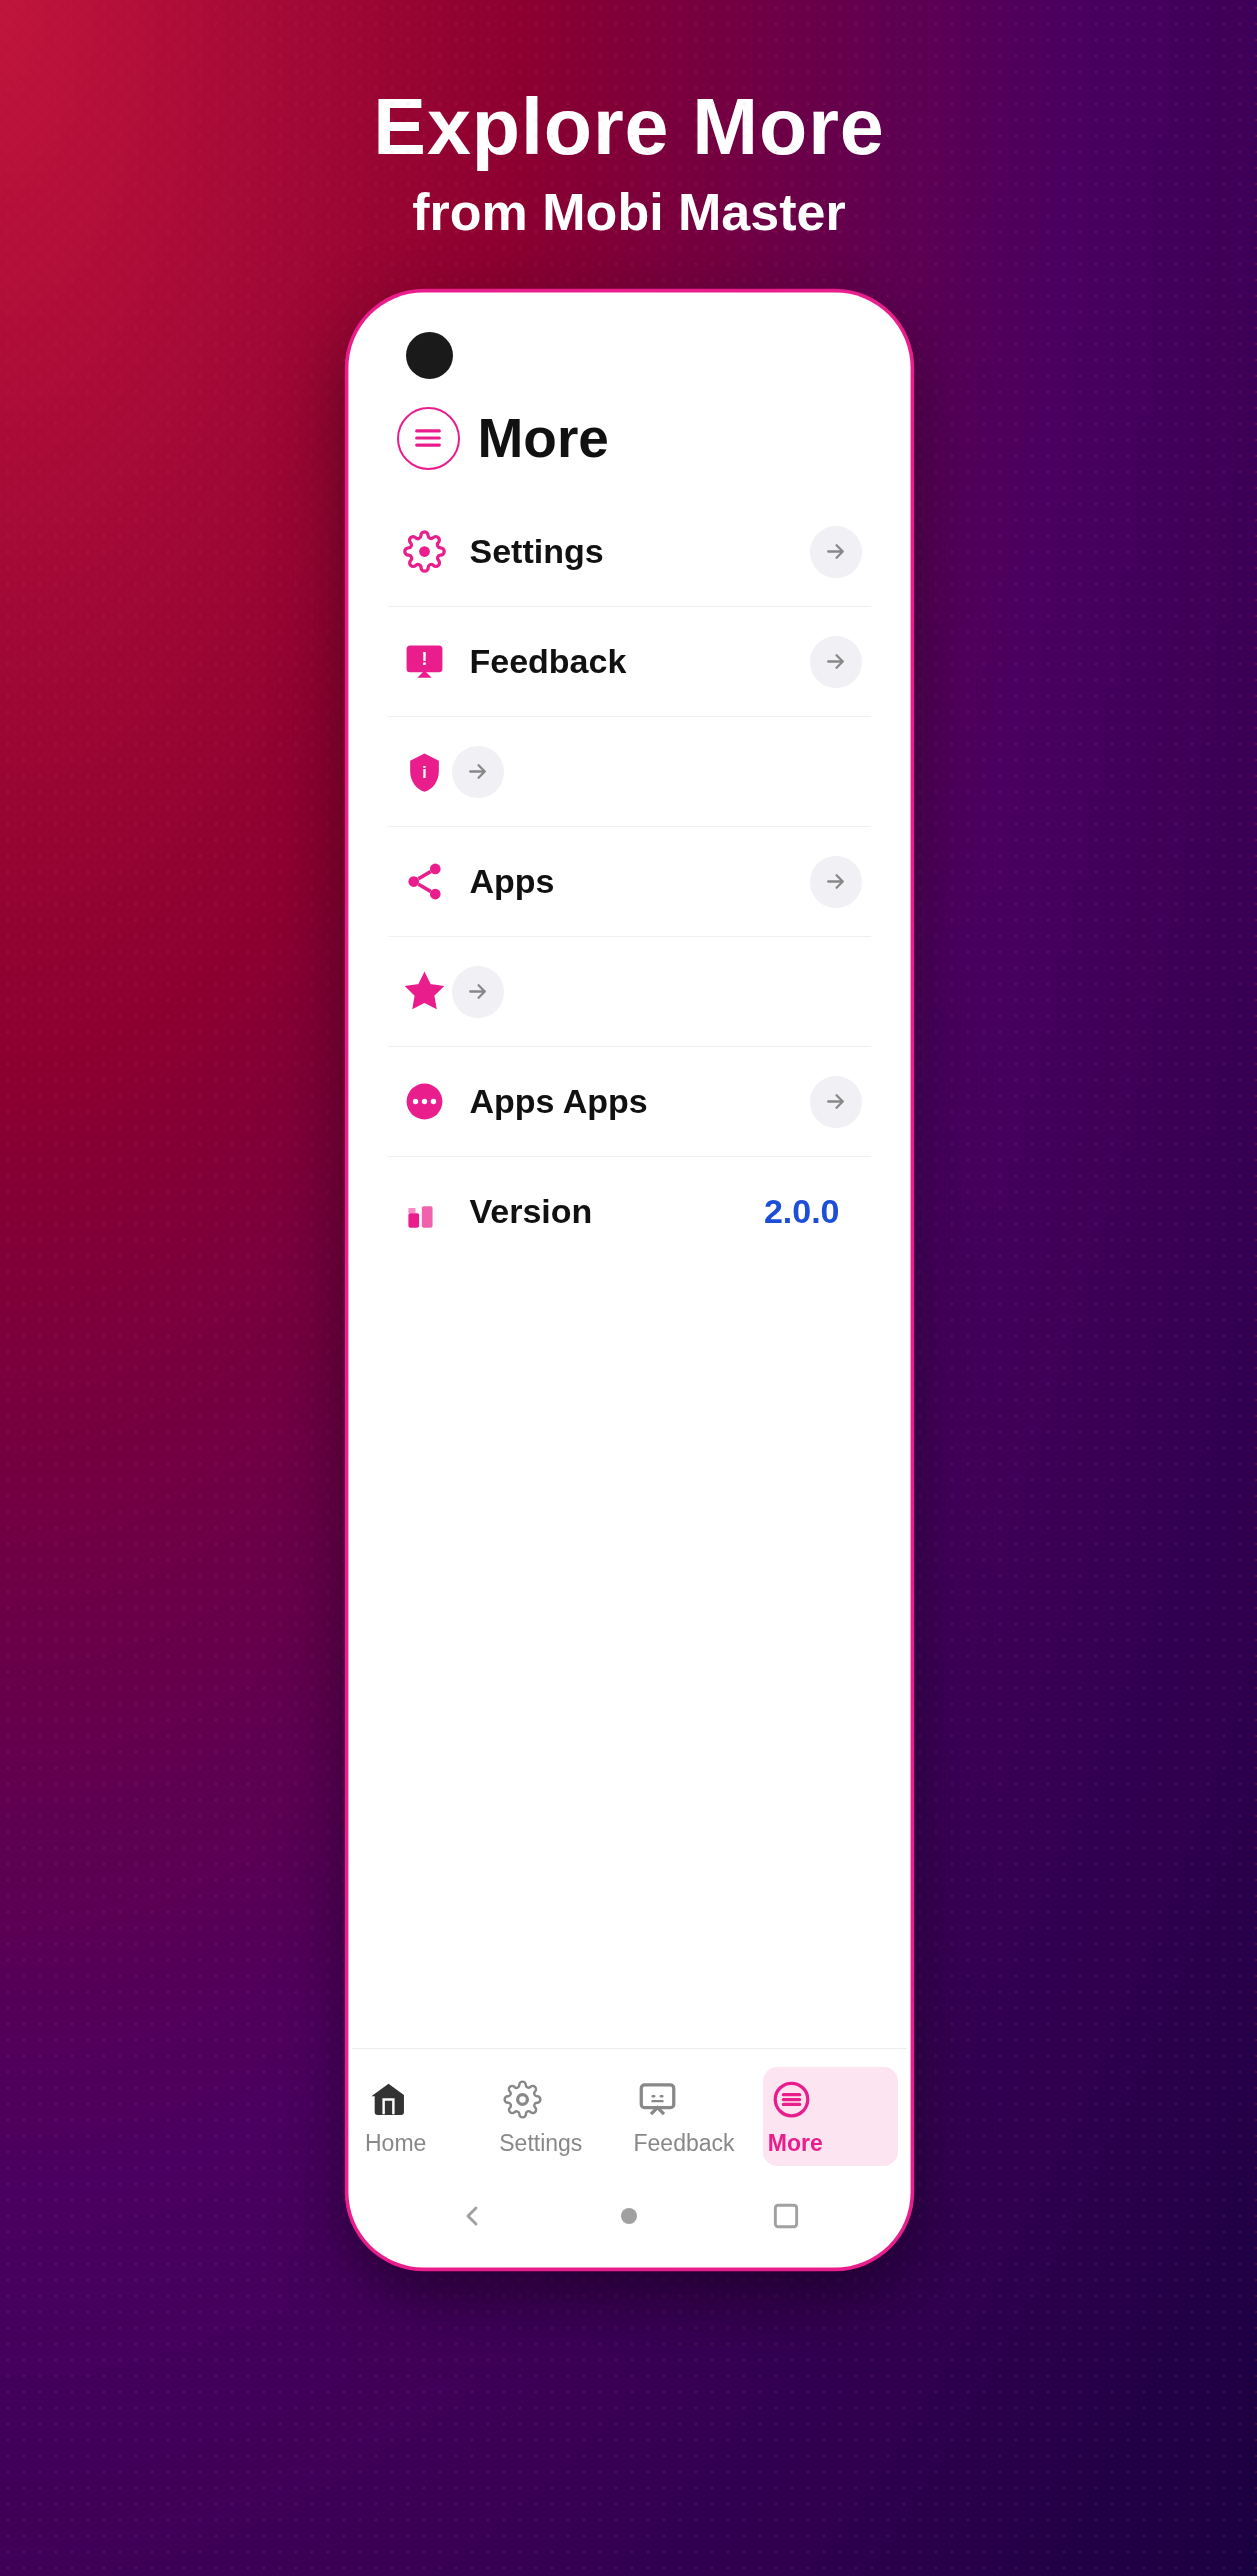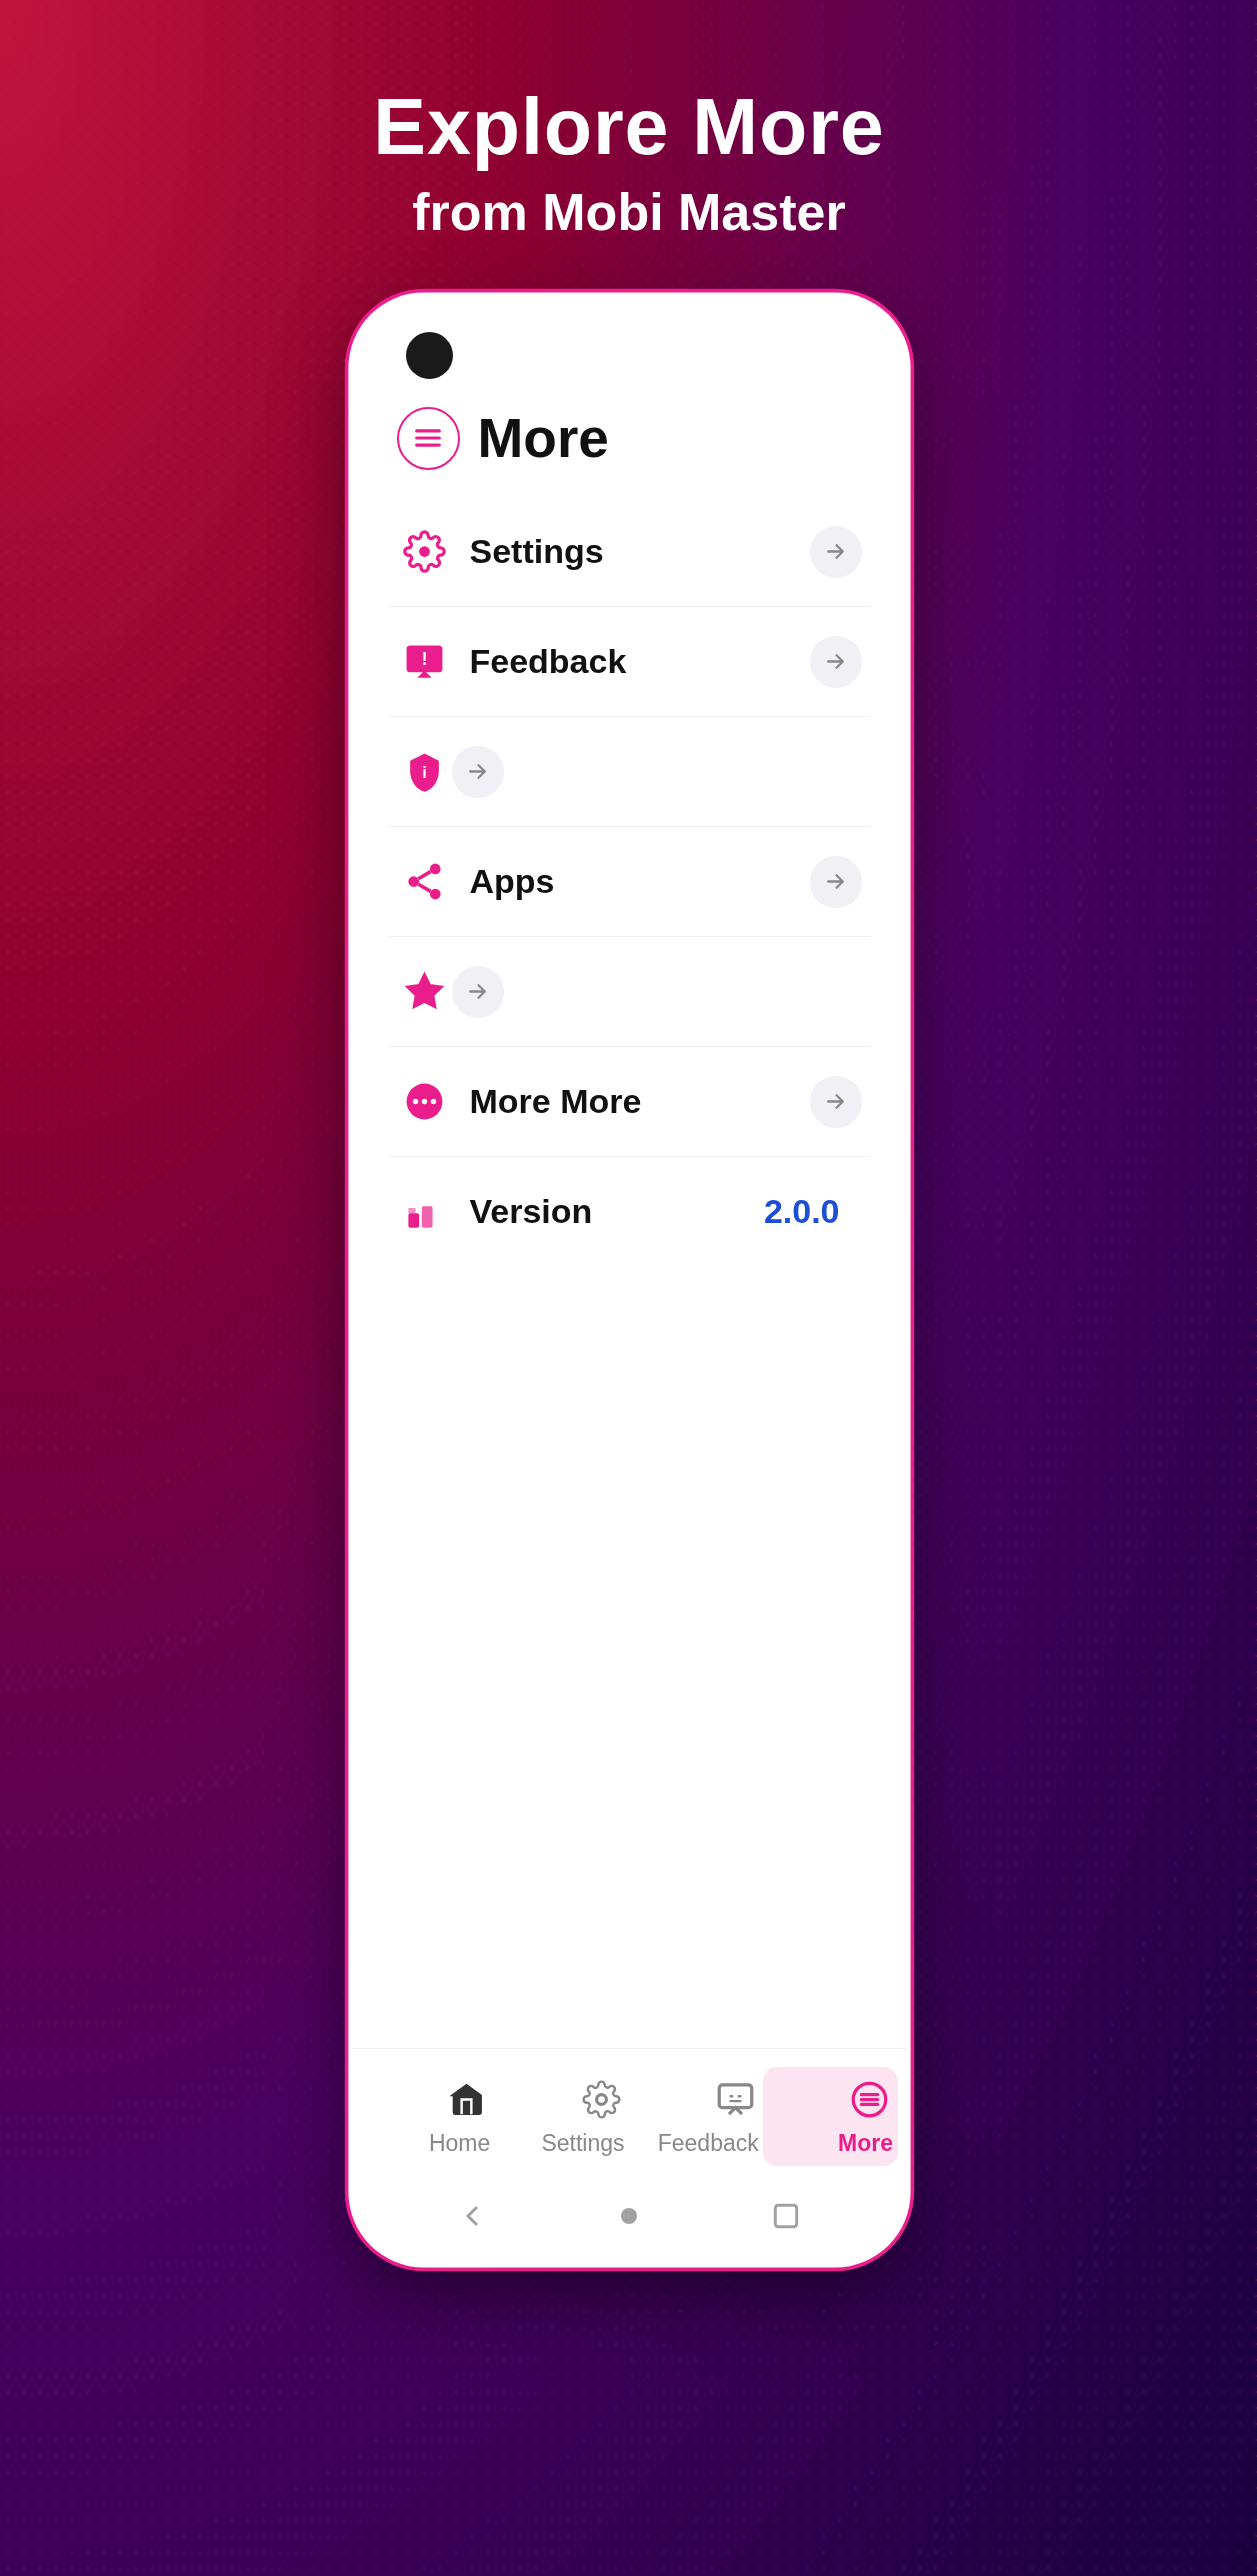--- a/index.html
+++ b/index.html
@@ -166,21 +166,21 @@
       display: flex;
       border-top: 1.3px solid #eee;
       padding: 18px 9px 9px 9px;
       background: white;
     }
 
     .nav-item {
       flex: 1;
       display: flex;
       flex-direction: column;
-      align-items: flex-end;
+      align-items: flex-start;
       gap: 7.2px;
       cursor: pointer;
       padding: 9px 4.5px;
       border-radius: 14.3px;
     }
 
     .nav-item.active {
       background: #fce4f0;
     }
 
@@ -327,21 +327,21 @@
 
     <div class="menu-item">
       <div class="menu-icon-wrap">
         <svg viewBox="0 0 24 24" xmlns="http://www.w3.org/2000/svg">
           <circle cx="12" cy="12" r="10" fill="#e91e8c"></circle>
           <circle cx="7" cy="12" r="1.5" fill="white"></circle>
           <circle cx="12" cy="12" r="1.5" fill="white"></circle>
           <circle cx="17" cy="12" r="1.5" fill="white"></circle>
         </svg>
       </div>
-      <div class="menu-label">More More</div>
+      <div class="menu-label">Apps Apps</div>
       <div class="menu-arrow">
         <svg viewBox="0 0 24 24" fill="none" xmlns="http://www.w3.org/2000/svg">
           <path d="M5 12h14M13 6l6 6-6 6" stroke="#888" stroke-width="2.2" stroke-linecap="round" stroke-linejoin="round"></path>
         </svg>
       </div>
     </div>
 
     <div class="menu-item">
       <div class="menu-icon-wrap">
         <svg viewBox="0 0 24 24" xmlns="http://www.w3.org/2000/svg">

